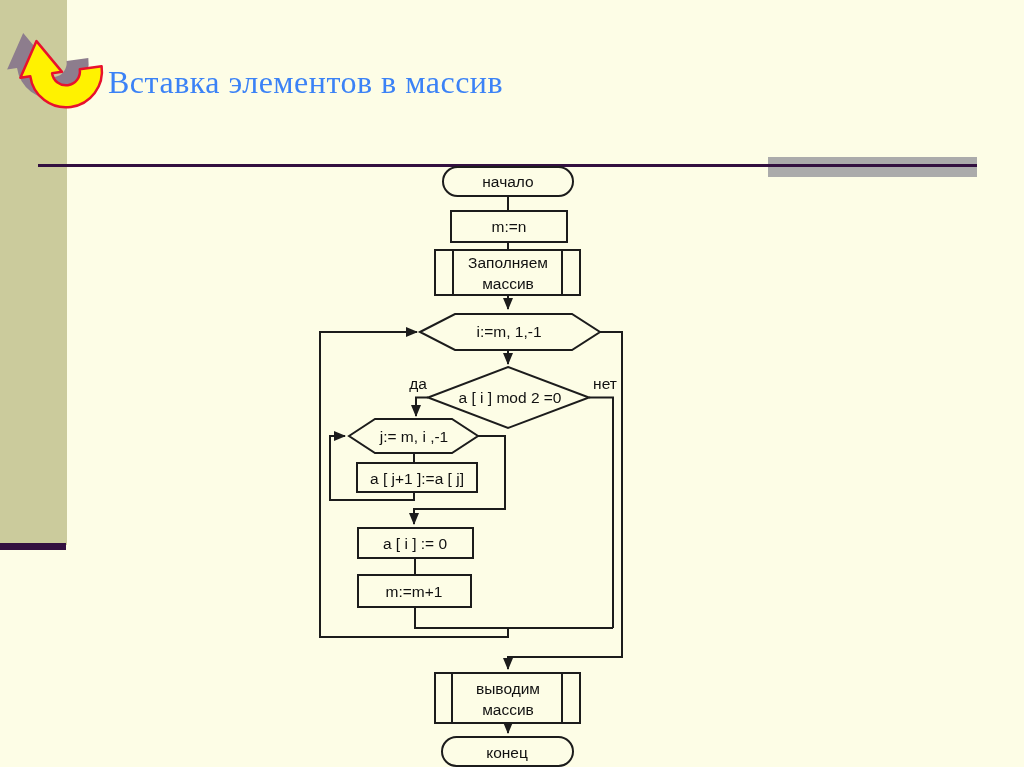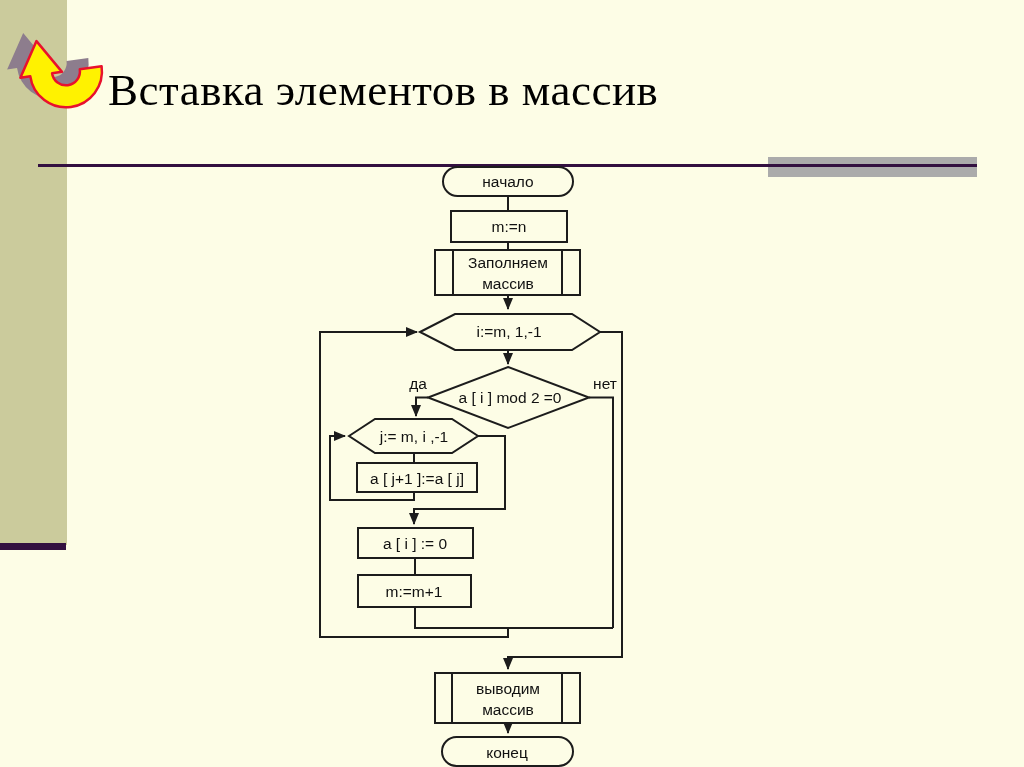--- a/index.html
+++ b/index.html
@@ -6,21 +6,21 @@
   .slide{
     position:relative;width:1024px;height:767px;overflow:hidden;
     background:#FDFDE6;font-family:"Liberation Sans",sans-serif;
   }
   .sidebar{position:absolute;left:0;top:0;width:67px;height:545px;background:#CBCB9C;}
   .sidebar-accent{position:absolute;left:0;top:543px;width:66px;height:7px;background:#331040;}
   .icon-wrap{position:absolute;left:6px;top:22px;width:104px;height:92px;}
   .slide-title{
     position:absolute;left:108px;top:64px;margin:0;
     font-family:"Liberation Serif",serif;font-weight:400;
-    font-size:45px;color:#000000;white-space:nowrap;letter-spacing:0.5px;
+    font-size:32px;color:#3b82f6;white-space:nowrap;letter-spacing:0.5px;
   }
   .gray-bar{position:absolute;left:768px;top:157px;width:209px;height:20px;background:#ABABAB;}
   .title-rule{position:absolute;left:38px;top:164px;width:939px;height:3px;background:#331040;}
   svg.flow{position:absolute;left:0;top:0;}
   .shape{fill:none;stroke:#1C1C1C;stroke-width:2px;}
   .conn{fill:none;stroke:#1C1C1C;stroke-width:2px;}
   .lbl{fill:#111;font-family:"Liberation Sans",sans-serif;font-size:15.5px;}
   .branch{fill:#111;font-family:"Liberation Sans",sans-serif;font-size:15.5px;}
 </style>
 </head>

